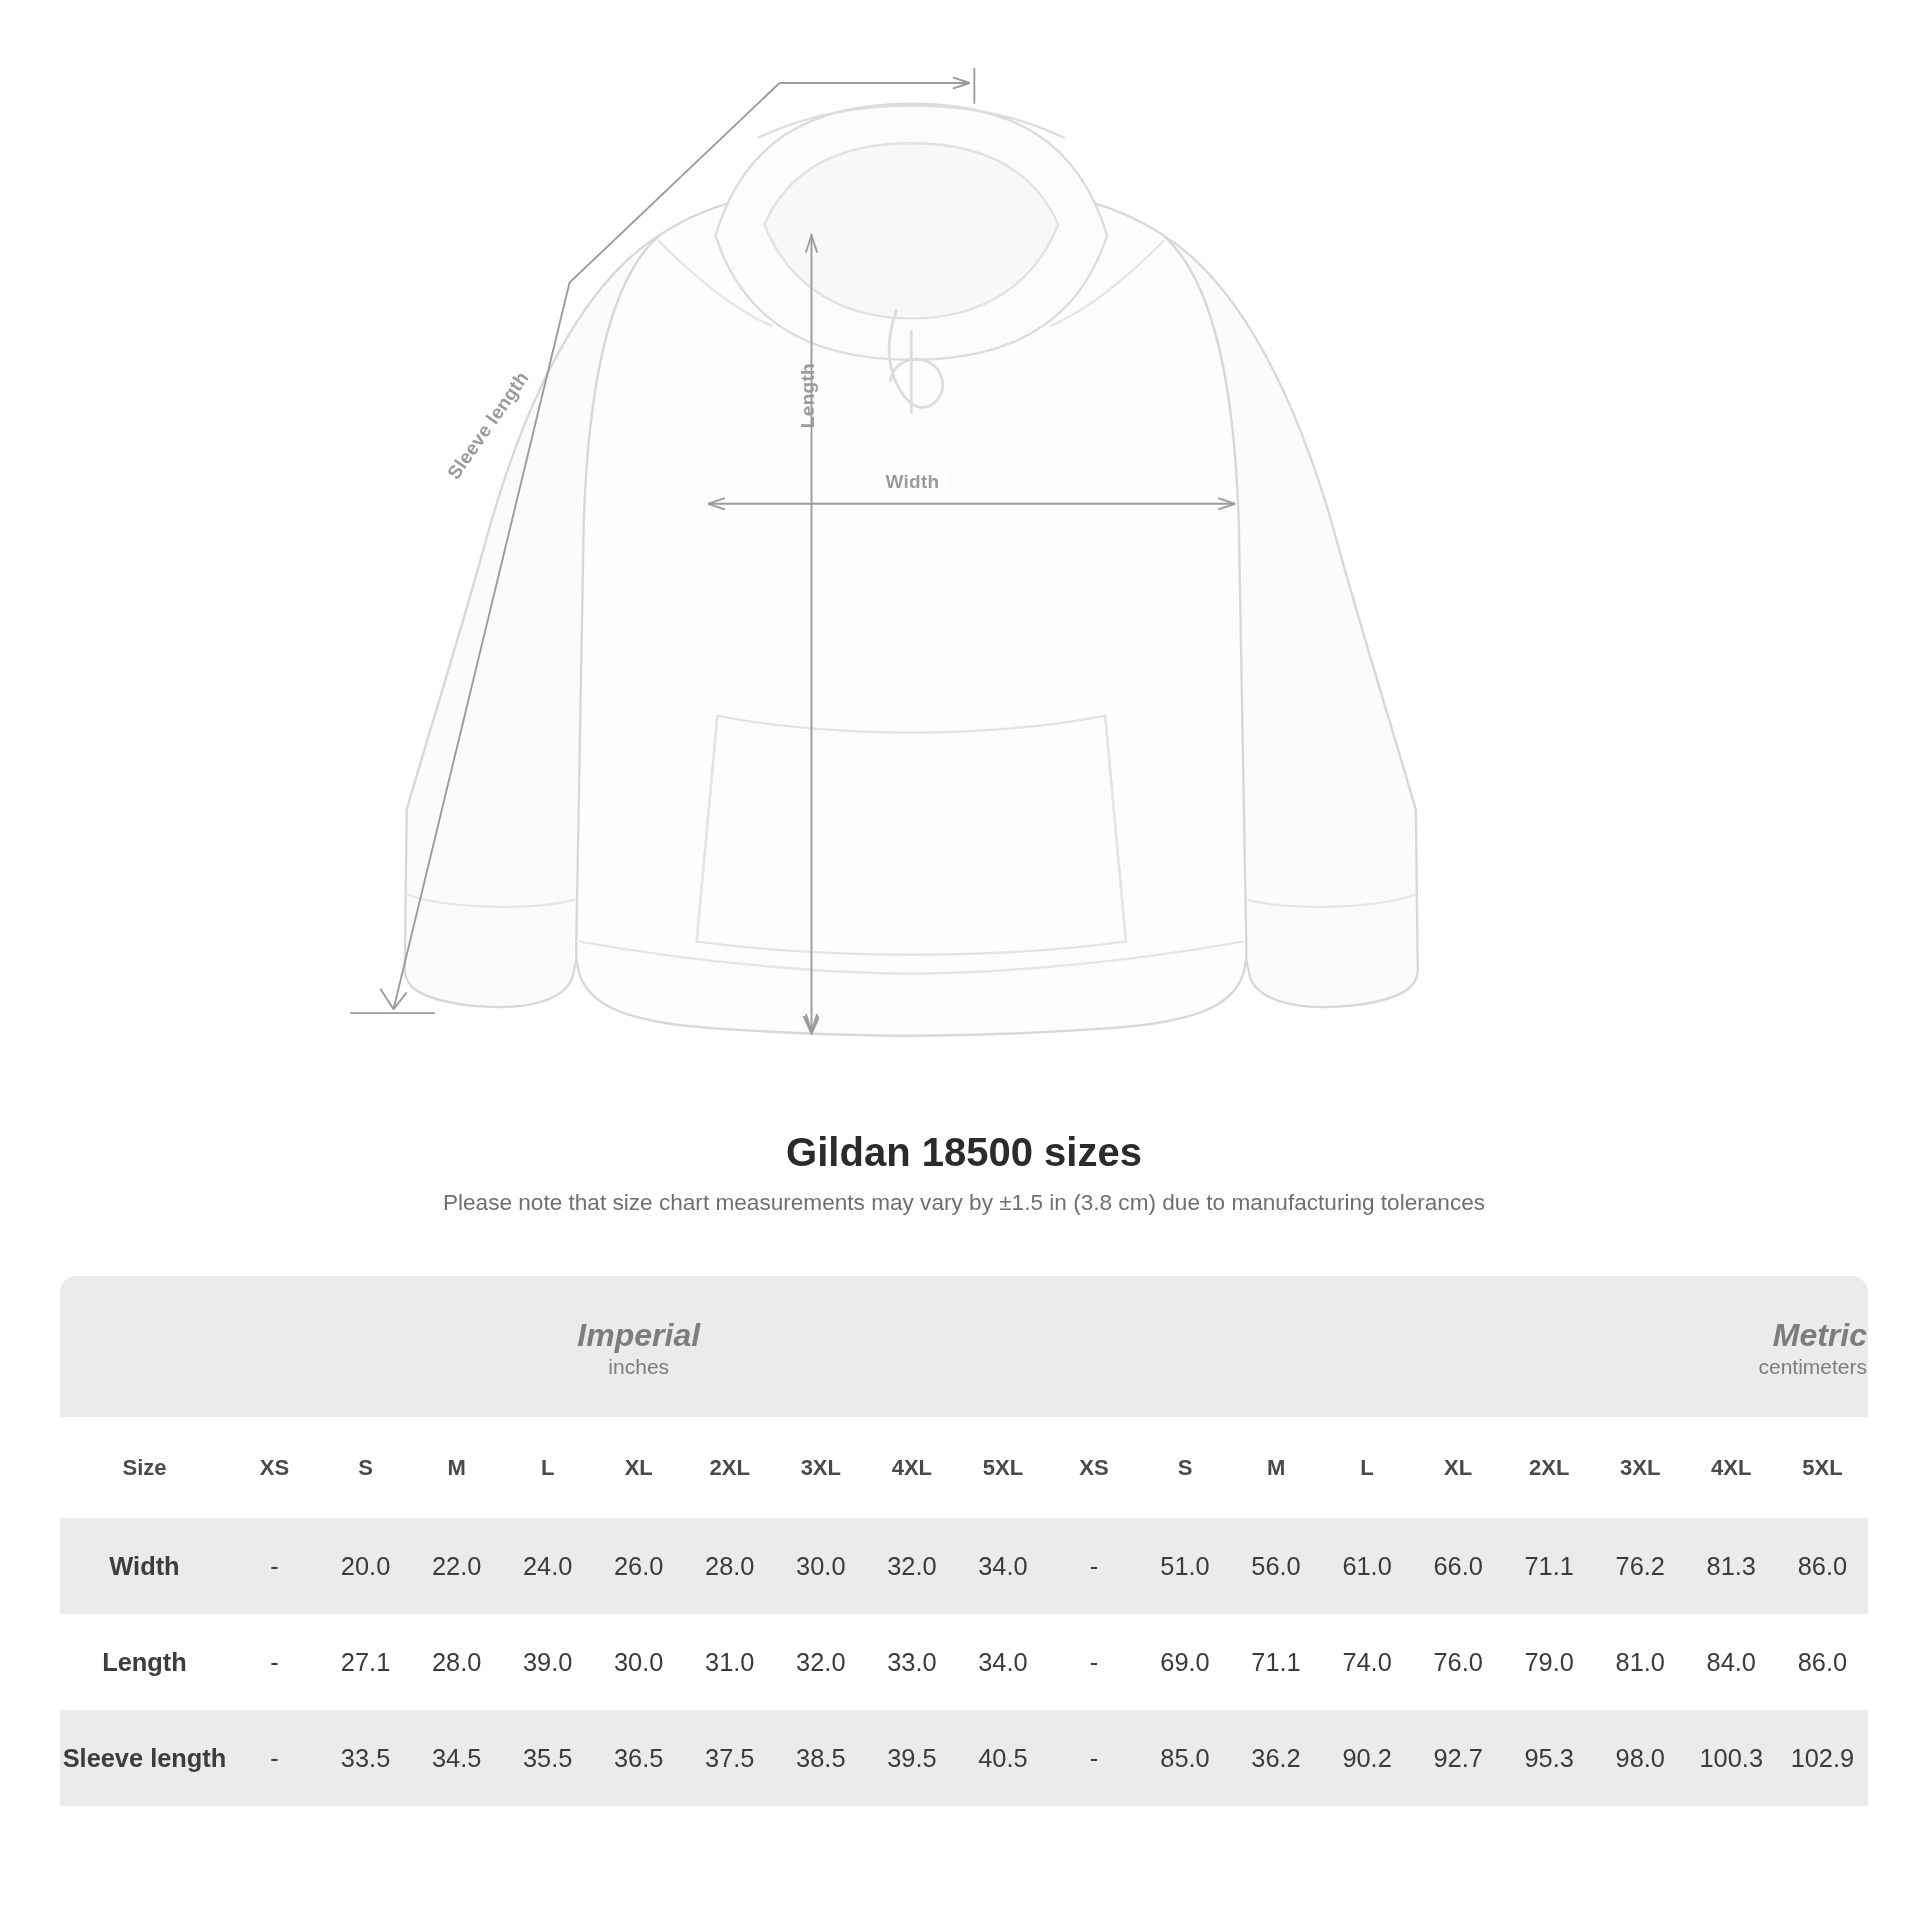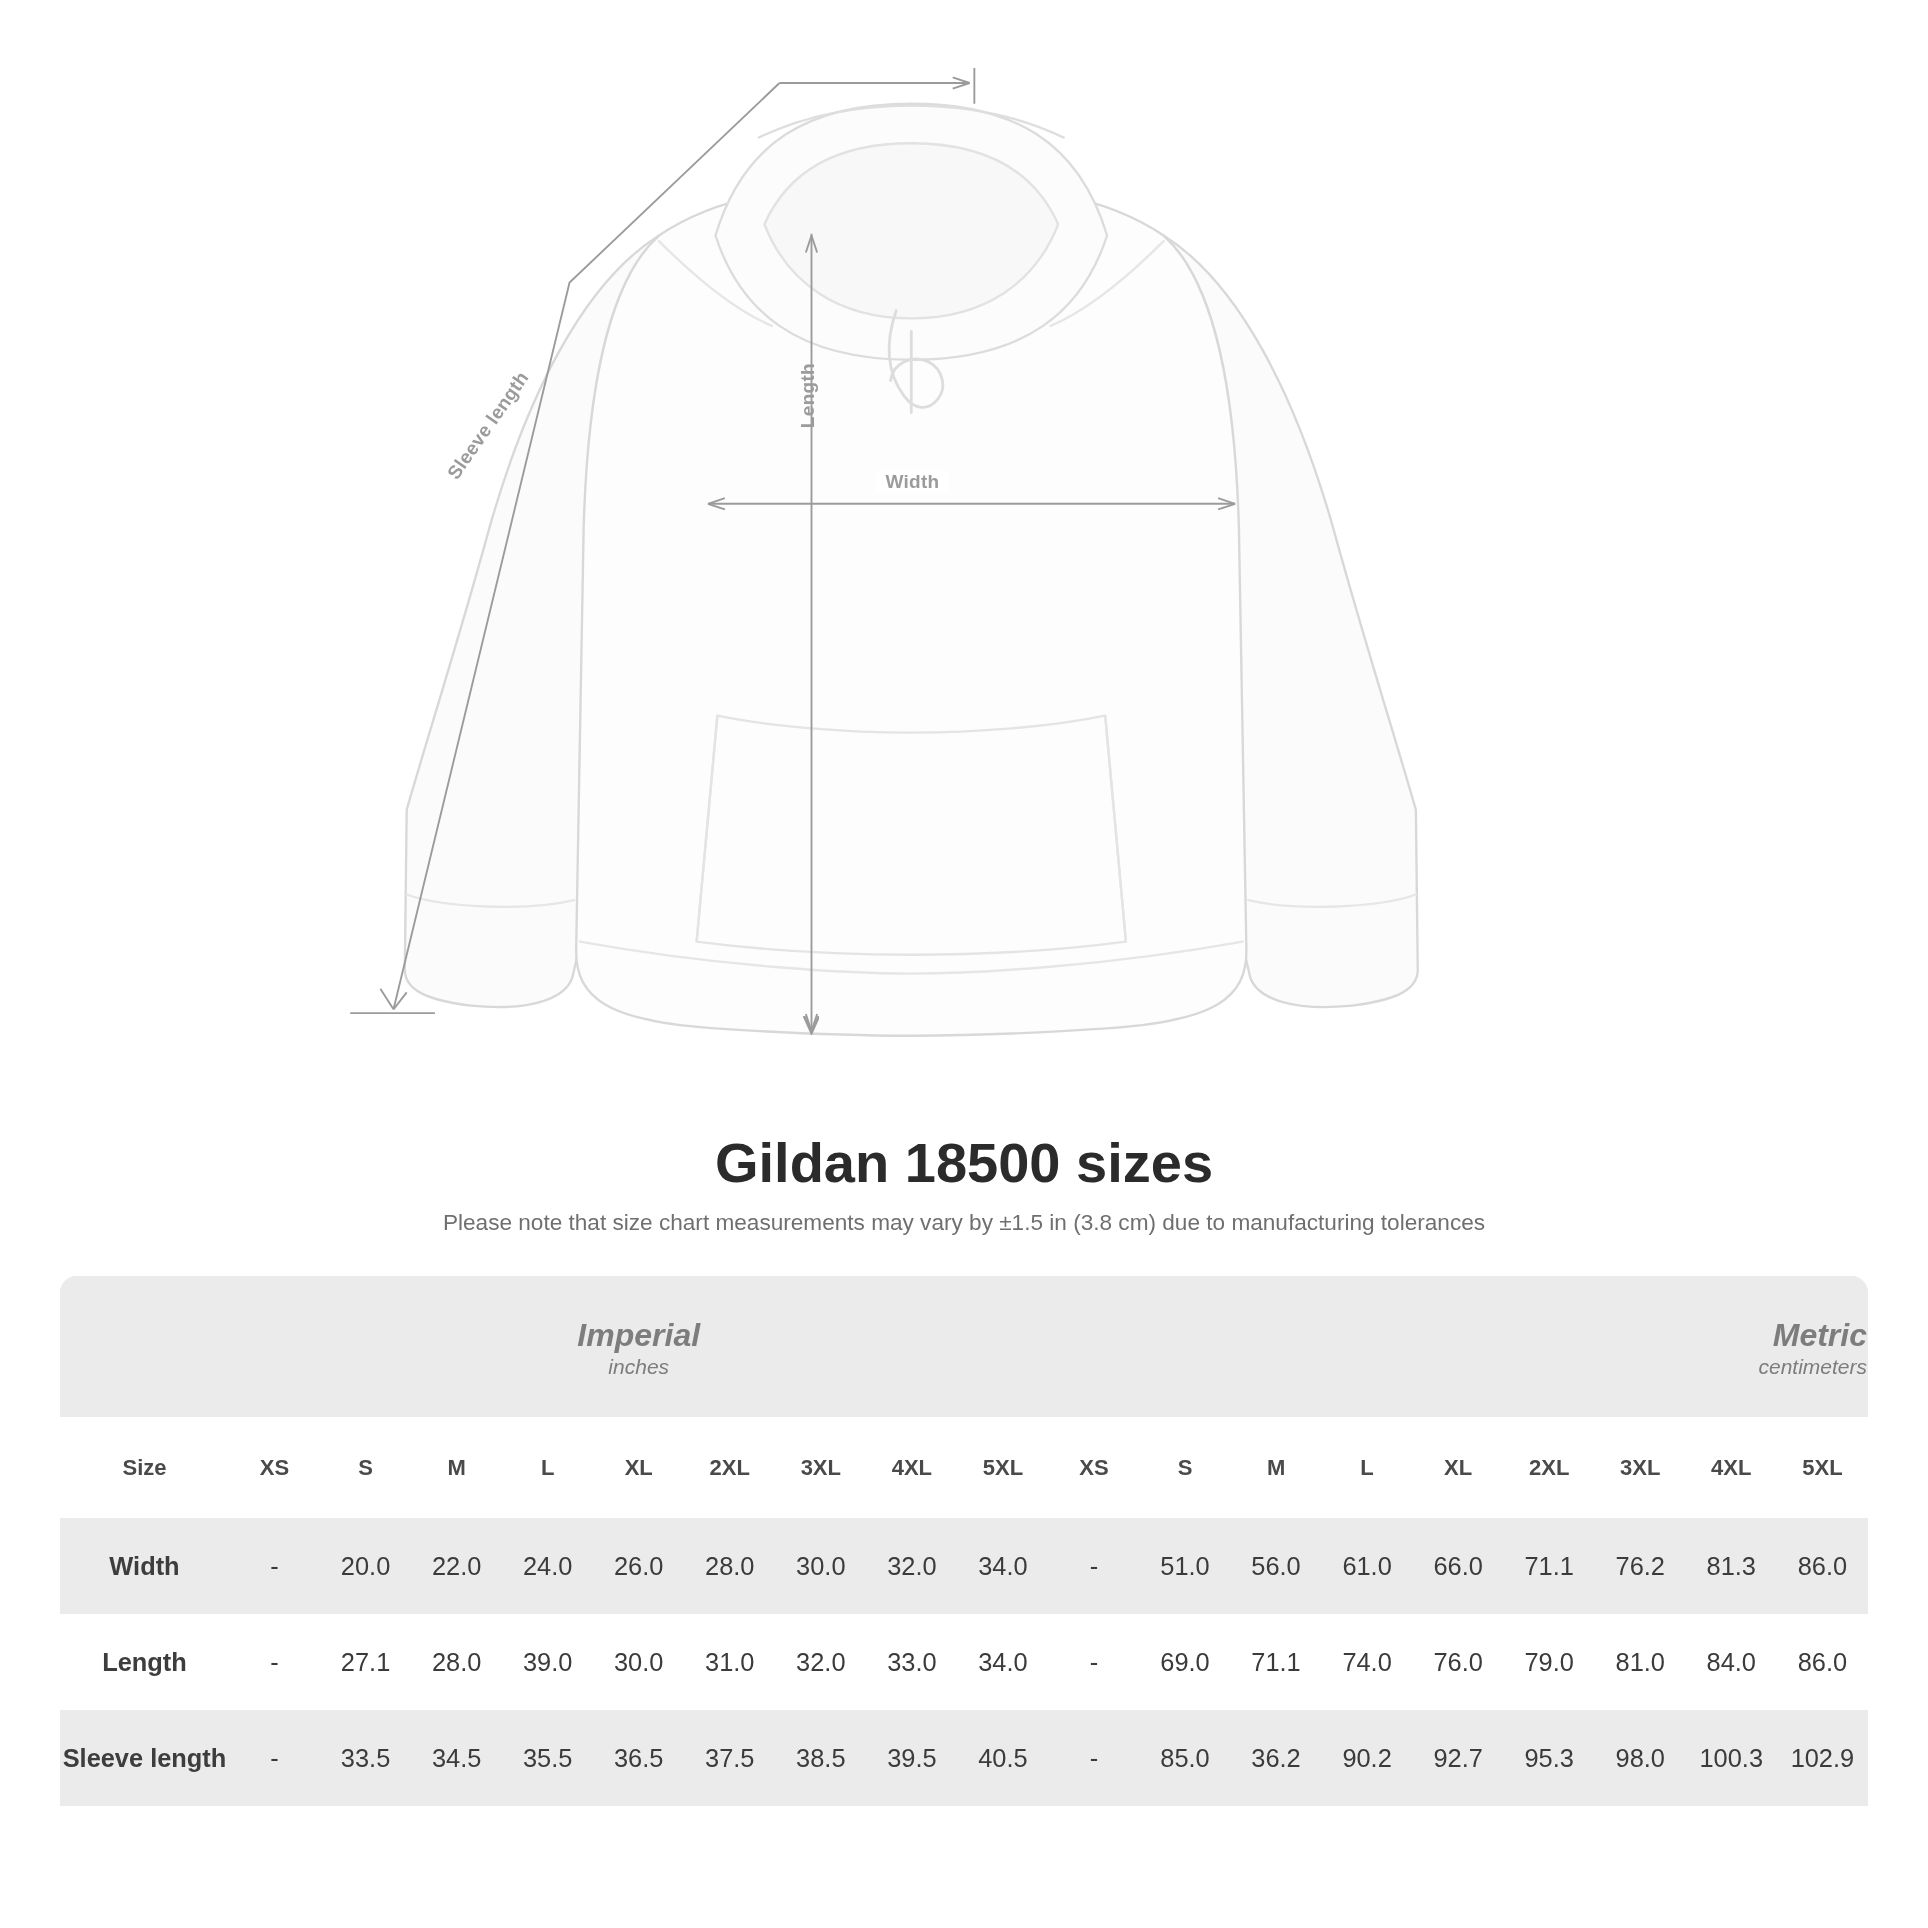--- a/index.html
+++ b/index.html
@@ -46,21 +46,21 @@
 
   
   .title-block {
     position: absolute;
     top: 1130px;
     left: 0;
     width: 1928px;
     text-align: center;
   }
   .chart-title {
-    font-size: 56px;
+    font-size: 40px;
     font-weight: bold;
     color: #2b2b2b;
     margin: 0 0 15px 0;
   }
   .chart-note {
     font-size: 22.6px;
     color: #6f6f6f;
     margin: 0;
   }
 
@@ -97,21 +97,20 @@
   }
   .unit-name {
     font-size: 32px;
     font-weight: bold;
     font-style: italic;
     color: #7d7d7d;
     line-height: 1.25;
   }
   .unit-sub {
     font-size: 21px;
-    font-style: italic;
     color: #7d7d7d;
     font-weight: normal;
   }
   .size-head td {
     background: #ffffff;
     height: 99px;
     font-size: 22px;
     font-weight: bold;
     color: #4a4a4a;
   }

